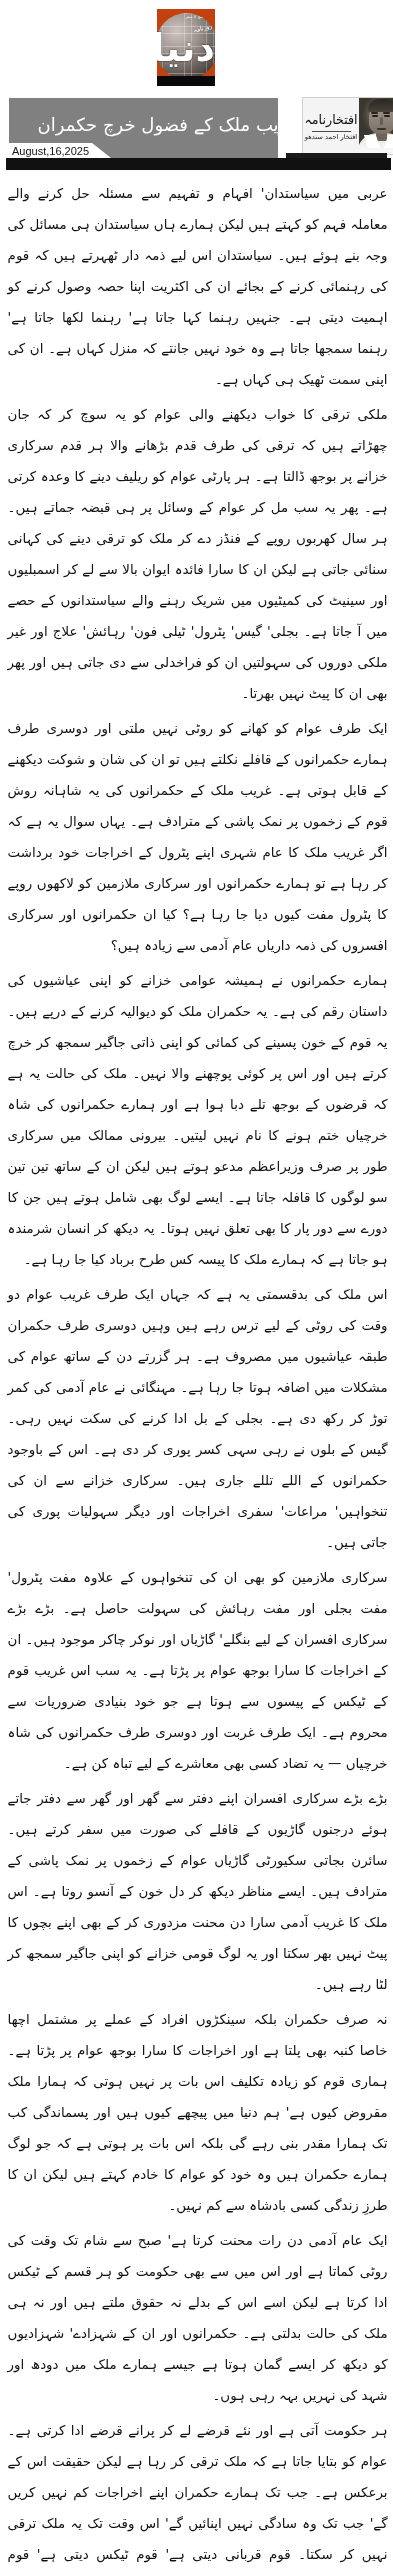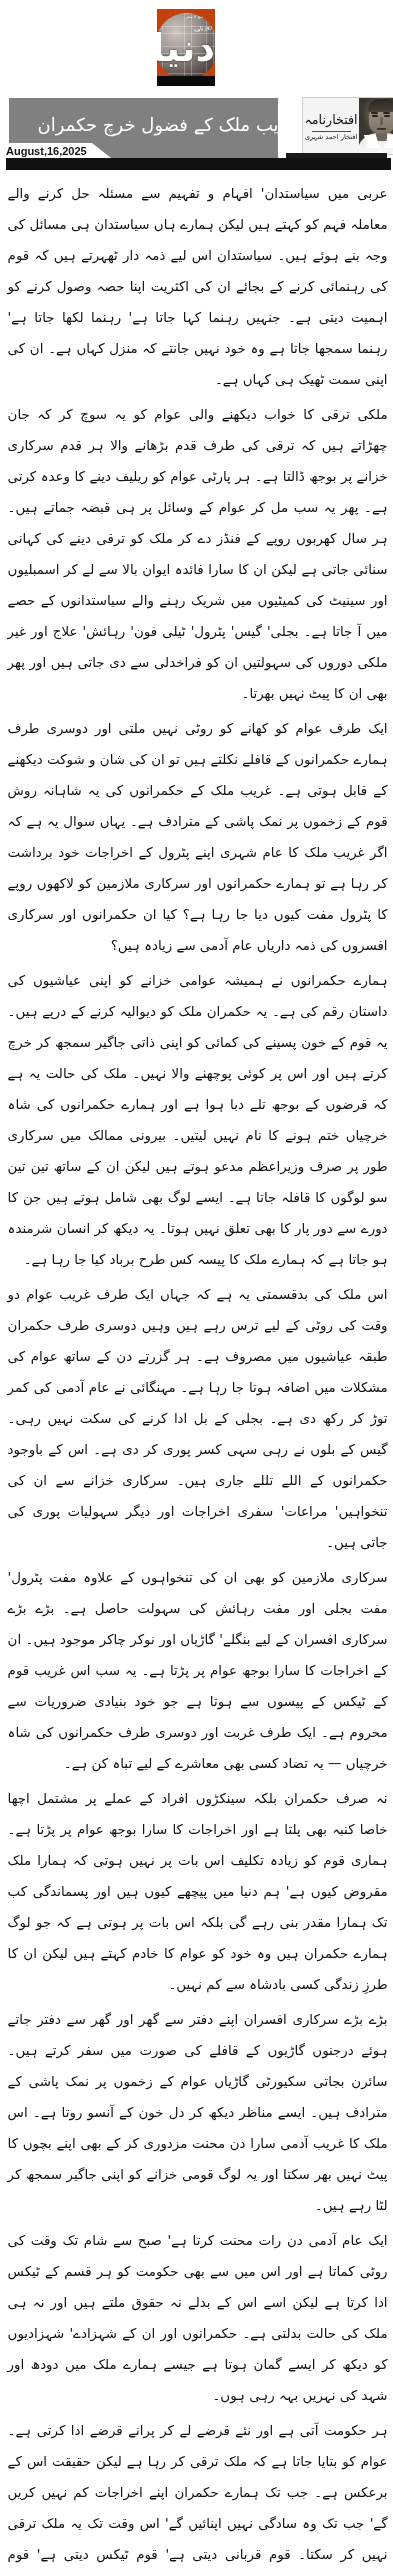--- a/index.html
+++ b/index.html
@@ -162,26 +162,26 @@
     height: 15.8px;
     background: #ffffff;
     clip-path: polygon(0 0, 92px 0, 112px 15.8px, 0 15.8px);
     display: flex;
     align-items: center;
   }
   #date-text {
     color: #141414;
     font-size: 11px;
     font-family: "Liberation Sans", sans-serif;
-    font-weight: 700;
+    font-weight: 400;
     direction: ltr;
     padding-right: 4.8px;
     padding-left: 0;
     margin-right: auto;
-    margin-left: 0;
+    margin-left: 6px;
     padding-left: 6px;
     white-space: nowrap;
   }
 
   
   #author-box {
     position: absolute;
     left: 286px;
     top: 97px;
     width: 101px;
@@ -386,21 +386,21 @@
 <div id="headline-bar-ext"></div>
 
 <div id="date-tab">
   <div id="date-text">August,16,2025</div>
 </div>
 
 <div id="author-box">
   <div id="author-textcol">
     <div id="column-name">افتخارنامہ</div>
     <div id="author-rule"></div>
-    <div id="author-name">افتخار احمد شہری</div>
+    <div id="author-name">افتخار احمد سندھو</div>
   </div>
   <div id="author-photo">
     <div id="ph-shirt"></div>
     <div id="ph-neck"></div>
     <div id="ph-collar-l"></div>
     <div id="ph-collar-r"></div>
     <div id="ph-face"></div>
     <div id="ph-hair"></div>
     <div id="ph-brow-l"></div>
     <div id="ph-brow-r"></div>
@@ -414,19 +414,19 @@
 
 <div id="black-bar"></div>
 
 <div id="article">
     <p>عربی میں سیاستدان' افہام و تفہیم سے مسئلہ حل کرنے والے معاملہ فہم کو کہتے ہیں لیکن ہمارے ہاں سیاستدان ہی مسائل کی وجہ بنے ہوئے ہیں۔ سیاستدان اس لیے ذمہ دار ٹھہرتے ہیں کہ قوم کی رہنمائی کرنے کے بجائے ان کی اکثریت اپنا حصہ وصول کرنے کو اہمیت دیتی ہے۔ جنہیں رہنما کہا جاتا ہے' رہنما لکھا جاتا ہے' رہنما سمجھا جاتا ہے وہ خود نہیں جانتے کہ منزل کہاں ہے۔ ان کی اپنی سمت ٹھیک ہی کہاں ہے۔</p>
     <p>ملکی ترقی کا خواب دیکھنے والی عوام کو یہ سوچ کر کہ جان چھڑاتے ہیں کہ ترقی کی طرف قدم بڑھانے والا ہر قدم سرکاری خزانے پر بوجھ ڈالتا ہے۔ ہر پارٹی عوام کو ریلیف دینے کا وعدہ کرتی ہے۔ پھر یہ سب مل کر عوام کے وسائل پر ہی قبضہ جماتے ہیں۔ ہر سال کھربوں روپے کے فنڈز دے کر ملک کو ترقی دینے کی کہانی سنائی جاتی ہے لیکن ان کا سارا فائدہ ایوان بالا سے لے کر اسمبلیوں اور سینیٹ کی کمیٹیوں میں شریک رہنے والے سیاستدانوں کے حصے میں آ جاتا ہے۔ بجلی' گیس' پٹرول' ٹیلی فون' رہائش' علاج اور غیر ملکی دوروں کی سہولتیں ان کو فراخدلی سے دی جاتی ہیں اور پھر بھی ان کا پیٹ نہیں بھرتا۔</p>
     <p>ایک طرف عوام کو کھانے کو روٹی نہیں ملتی اور دوسری طرف ہمارے حکمرانوں کے قافلے نکلتے ہیں تو ان کی شان و شوکت دیکھنے کے قابل ہوتی ہے۔ غریب ملک کے حکمرانوں کی یہ شاہانہ روش قوم کے زخموں پر نمک پاشی کے مترادف ہے۔ یہاں سوال یہ ہے کہ اگر غریب ملک کا عام شہری اپنے پٹرول کے اخراجات خود برداشت کر رہا ہے تو ہمارے حکمرانوں اور سرکاری ملازمین کو لاکھوں روپے کا پٹرول مفت کیوں دیا جا رہا ہے؟ کیا ان حکمرانوں اور سرکاری افسروں کی ذمہ داریاں عام آدمی سے زیادہ ہیں؟</p>
     <p>ہمارے حکمرانوں نے ہمیشہ عوامی خزانے کو اپنی عیاشیوں کی داستان رقم کی ہے۔ یہ حکمران ملک کو دیوالیہ کرنے کے درپے ہیں۔ یہ قوم کے خون پسینے کی کمائی کو اپنی ذاتی جاگیر سمجھ کر خرچ کرتے ہیں اور اس پر کوئی پوچھنے والا نہیں۔ ملک کی حالت یہ ہے کہ قرضوں کے بوجھ تلے دبا ہوا ہے اور ہمارے حکمرانوں کی شاہ خرچیاں ختم ہونے کا نام نہیں لیتیں۔ بیرونی ممالک میں سرکاری طور پر صرف وزیراعظم مدعو ہوتے ہیں لیکن ان کے ساتھ تین تین سو لوگوں کا قافلہ جاتا ہے۔ ایسے لوگ بھی شامل ہوتے ہیں جن کا دورے سے دور پار کا بھی تعلق نہیں ہوتا۔ یہ دیکھ کر انسان شرمندہ ہو جاتا ہے کہ ہمارے ملک کا پیسہ کس طرح برباد کیا جا رہا ہے۔</p>
     <p>اس ملک کی بدقسمتی یہ ہے کہ جہاں ایک طرف غریب عوام دو وقت کی روٹی کے لیے ترس رہے ہیں وہیں دوسری طرف حکمران طبقہ عیاشیوں میں مصروف ہے۔ ہر گزرتے دن کے ساتھ عوام کی مشکلات میں اضافہ ہوتا جا رہا ہے۔ مہنگائی نے عام آدمی کی کمر توڑ کر رکھ دی ہے۔ بجلی کے بل ادا کرنے کی سکت نہیں رہی۔ گیس کے بلوں نے رہی سہی کسر پوری کر دی ہے۔ اس کے باوجود حکمرانوں کے اللے تللے جاری ہیں۔ سرکاری خزانے سے ان کی تنخواہیں' مراعات' سفری اخراجات اور دیگر سہولیات پوری کی جاتی ہیں۔</p>
     <p>سرکاری ملازمین کو بھی ان کی تنخواہوں کے علاوہ مفت پٹرول' مفت بجلی اور مفت رہائش کی سہولت حاصل ہے۔ بڑے بڑے سرکاری افسران کے لیے بنگلے' گاڑیاں اور نوکر چاکر موجود ہیں۔ ان کے اخراجات کا سارا بوجھ عوام پر پڑتا ہے۔ یہ سب اس غریب قوم کے ٹیکس کے پیسوں سے ہوتا ہے جو خود بنیادی ضروریات سے محروم ہے۔ ایک طرف غربت اور دوسری طرف حکمرانوں کی شاہ خرچیاں — یہ تضاد کسی بھی معاشرے کے لیے تباہ کن ہے۔</p>
+    <p>بڑے بڑے سرکاری افسران اپنے دفتر سے گھر اور گھر سے دفتر جاتے ہوئے درجنوں گاڑیوں کے قافلے کی صورت میں سفر کرتے ہیں۔ سائرن بجاتی سکیورٹی گاڑیاں عوام کے زخموں پر نمک پاشی کے مترادف ہیں۔ ایسے مناظر دیکھ کر دل خون کے آنسو روتا ہے۔ اس ملک کا غریب آدمی سارا دن محنت مزدوری کر کے بھی اپنے بچوں کا پیٹ نہیں بھر سکتا اور یہ لوگ قومی خزانے کو اپنی جاگیر سمجھ کر لٹا رہے ہیں۔</p>
     <p>نہ صرف حکمران بلکہ سینکڑوں افراد کے عملے پر مشتمل اچھا خاصا کنبہ بھی پلتا ہے اور اخراجات کا سارا بوجھ عوام پر پڑتا ہے۔ ہماری قوم کو زیادہ تکلیف اس بات پر نہیں ہوتی کہ ہمارا ملک مقروض کیوں ہے' ہم دنیا میں پیچھے کیوں ہیں اور پسماندگی کب تک ہمارا مقدر بنی رہے گی بلکہ اس بات پر ہوتی ہے کہ جو لوگ ہمارے حکمران ہیں وہ خود کو عوام کا خادم کہتے ہیں لیکن ان کا طرزِ زندگی کسی بادشاہ سے کم نہیں۔</p>
-    <p>بڑے بڑے سرکاری افسران اپنے دفتر سے گھر اور گھر سے دفتر جاتے ہوئے درجنوں گاڑیوں کے قافلے کی صورت میں سفر کرتے ہیں۔ سائرن بجاتی سکیورٹی گاڑیاں عوام کے زخموں پر نمک پاشی کے مترادف ہیں۔ ایسے مناظر دیکھ کر دل خون کے آنسو روتا ہے۔ اس ملک کا غریب آدمی سارا دن محنت مزدوری کر کے بھی اپنے بچوں کا پیٹ نہیں بھر سکتا اور یہ لوگ قومی خزانے کو اپنی جاگیر سمجھ کر لٹا رہے ہیں۔</p>
     <p>ایک عام آدمی دن رات محنت کرتا ہے' صبح سے شام تک وقت کی روٹی کماتا ہے اور اس میں سے بھی حکومت کو ہر قسم کے ٹیکس ادا کرتا ہے لیکن اسے اس کے بدلے نہ حقوق ملتے ہیں اور نہ ہی ملک کی حالت بدلتی ہے۔ حکمرانوں اور ان کے شہزادے' شہزادیوں کو دیکھ کر ایسے گمان ہوتا ہے جیسے ہمارے ملک میں دودھ اور شہد کی نہریں بہہ رہی ہوں۔</p>
     <p>ہر حکومت آتی ہے اور نئے قرضے لے کر پرانے قرضے ادا کرتی ہے۔ عوام کو بتایا جاتا ہے کہ ملک ترقی کر رہا ہے لیکن حقیقت اس کے برعکس ہے۔ جب تک ہمارے حکمران اپنے اخراجات کم نہیں کریں گے' جب تک وہ سادگی نہیں اپنائیں گے' اس وقت تک یہ ملک ترقی نہیں کر سکتا۔ قوم قربانی دیتی ہے' قوم ٹیکس دیتی ہے' قوم مہنگائی برداشت کرتی ہے لیکن بدلے میں اسے کچھ نہیں ملتا۔</p>
     <p>یہ کیسی بدقسمتی ہے کہ جس ملک میں لوگ خودکشیاں کر رہے ہوں' جہاں مائیں اپنے بچوں کو بھوک سے بلکتا دیکھ رہی ہوں' وہاں کے حکمران قیمتی گاڑیوں میں گھومتے پھرتے ہیں۔ بیرون ملک علاج کے لیے جاتے ہیں۔ ان کے بچے مہنگے ترین تعلیمی اداروں میں پڑھتے ہیں جبکہ عام آدمی کا بچہ سرکاری سکول میں بنیادی سہولتوں سے بھی محروم ہے۔</p>
   </div>
 
 
 </body></html>

